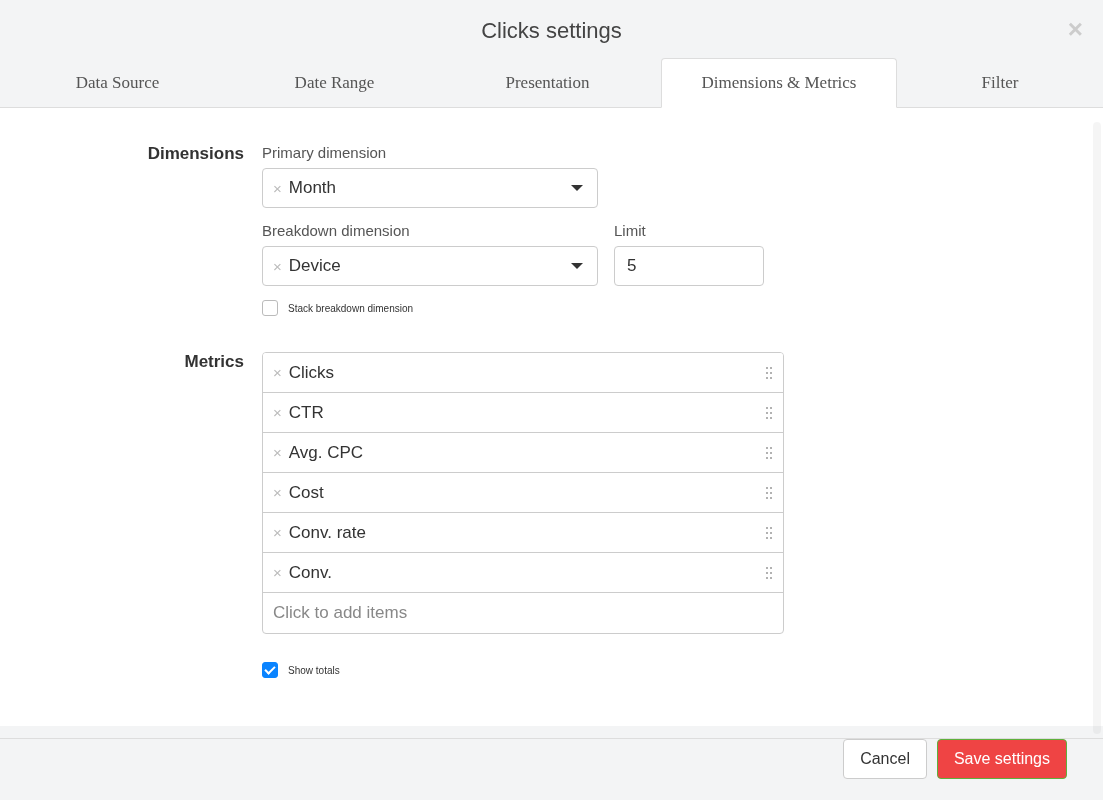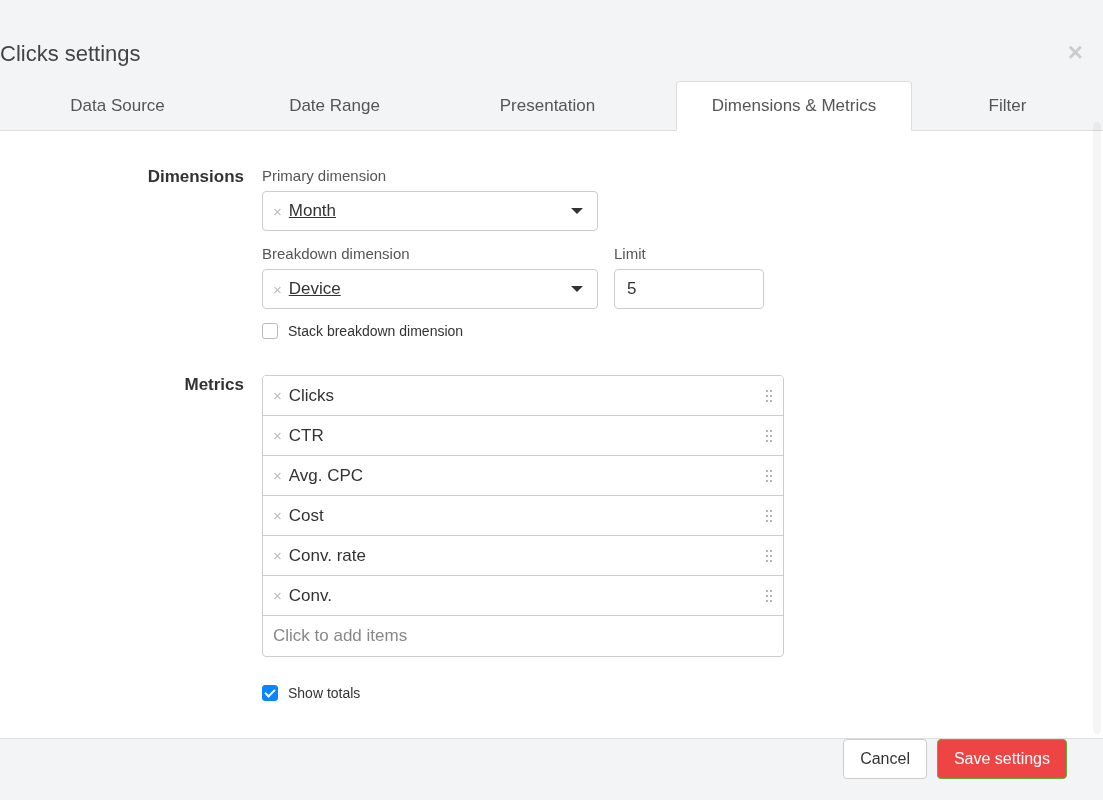--- a/index.html
+++ b/index.html
@@ -8,22 +8,21 @@
       background: #f3f4f5;
       color: #333;
       width: 1103px;
       height: 800px;
       overflow: hidden;
       position: relative;
     }
     .modal-header {
       position: relative;
       padding: 18px 0 14px 0;
-      text-align: left;
-      margin-top: 23px;
+      text-align: center;
     }
     .modal-title {
       font-size: 22px;
       font-weight: 400;
       color: #444;
     }
     .close-btn {
       position: absolute;
       right: 20px;
       top: 16px;
@@ -40,25 +39,26 @@
     }
     .tab {
       padding: 14px 3px;
       text-align: center;
       font-size: 17px;
       color: #555;
       cursor: pointer;
       border: 1px solid transparent;
       border-bottom: none;
       position: relative;
+      font-family: Liberation Serif, serif;
     }
     .tab-0 { width: 235px; }
     .tab-1 { width: 199px; }
     .tab-2 { width: 227px; }
-    .tab-3 { width: 236px; border: 1px solid #ddd; border-bottom: 1px solid #fff; border-radius: 4px 4px 0 0; background: #fff; margin-bottom: -1px; margin-left: 15px; }
+    .tab-3 { width: 236px; border: 1px solid #ddd; border-bottom: 1px solid #fff; border-radius: 4px 4px 0 0; background: #fff; margin-bottom: -1px; }
     .tab-4 { flex: 1; }
     .content-area {
       background: #fff;
       height: 618px;
       overflow-y: auto;
       position: relative;
     }
     .content-inner {
       padding: 36px 0 30px 0;
     }
@@ -102,21 +102,20 @@
       color: #bbb;
       font-size: 15px;
       margin-right: 7px;
       cursor: pointer;
       line-height: 1;
     }
     .select-value {
       font-size: 17px;
       color: #333;
       flex: 1;
-      text-decoration: underline;
     }
     .caret-down {
       width: 0; height: 0;
       border-left: 6px solid transparent;
       border-right: 6px solid transparent;
       border-top: 6px solid #333;
       margin-right: 4px;
     }
     .inline-row {
       display: flex;
@@ -157,21 +156,21 @@
     .checkbox.checked::after {
       content: "";
       width: 4px;
       height: 8px;
       border: solid #fff;
       border-width: 0 2px 2px 0;
       transform: rotate(45deg);
       margin-top: -2px;
     }
     .checkbox-label {
-      font-size: 14px;
+      font-size: 10px;
       color: #333;
     }
     .metrics-list {
       width: 522px;
       border: 1px solid #ccc;
       border-radius: 4px;
       overflow: hidden;
     }
     .metric-item {
       height: 40px;

